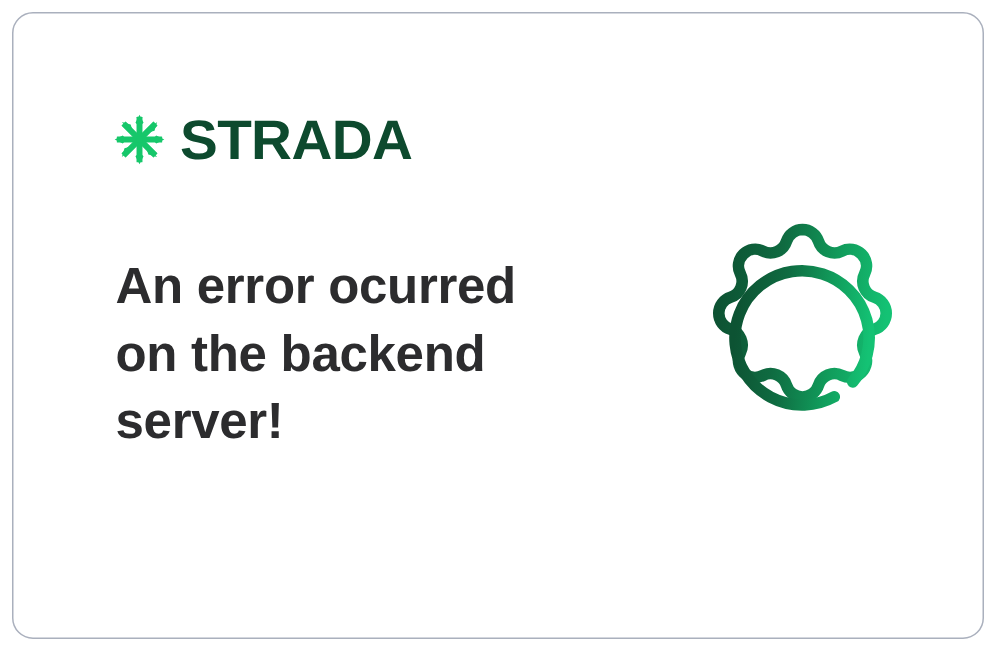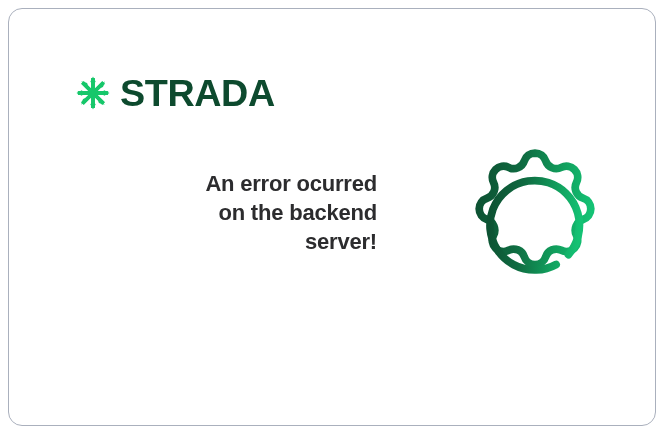--- a/index.html
+++ b/index.html
@@ -19,21 +19,20 @@
     position: absolute;
     left: 8px;
     top: 8px;
     width: 648px;
     height: 418px;
     box-sizing: border-box;
     background: #ffffff;
     border: 1px solid #aab0bd;
     border-radius: 14px;
     overflow: hidden;
-    text-align: right;
   }
 
   
   #brand-lockup {
     position: absolute;
     left: 66px;
     top: 62px;
     display: flex;
     align-items: center;
     gap: 9px;
@@ -55,21 +54,21 @@
     transform: scaleX(1.02);
     transform-origin: left center;
   }
 
   
   #error-message {
     position: absolute;
     left: 68px;
     top: 160px;
     width: 300px;
-    font-size: 22px;
+    font-size: 34px;
     font-weight: bold;
     line-height: 1.32;
     letter-spacing: -0.2px;
     color: #2c2c2e;
     white-space: pre-line;
   }
 
   
   #gear-illustration {
     position: absolute;

